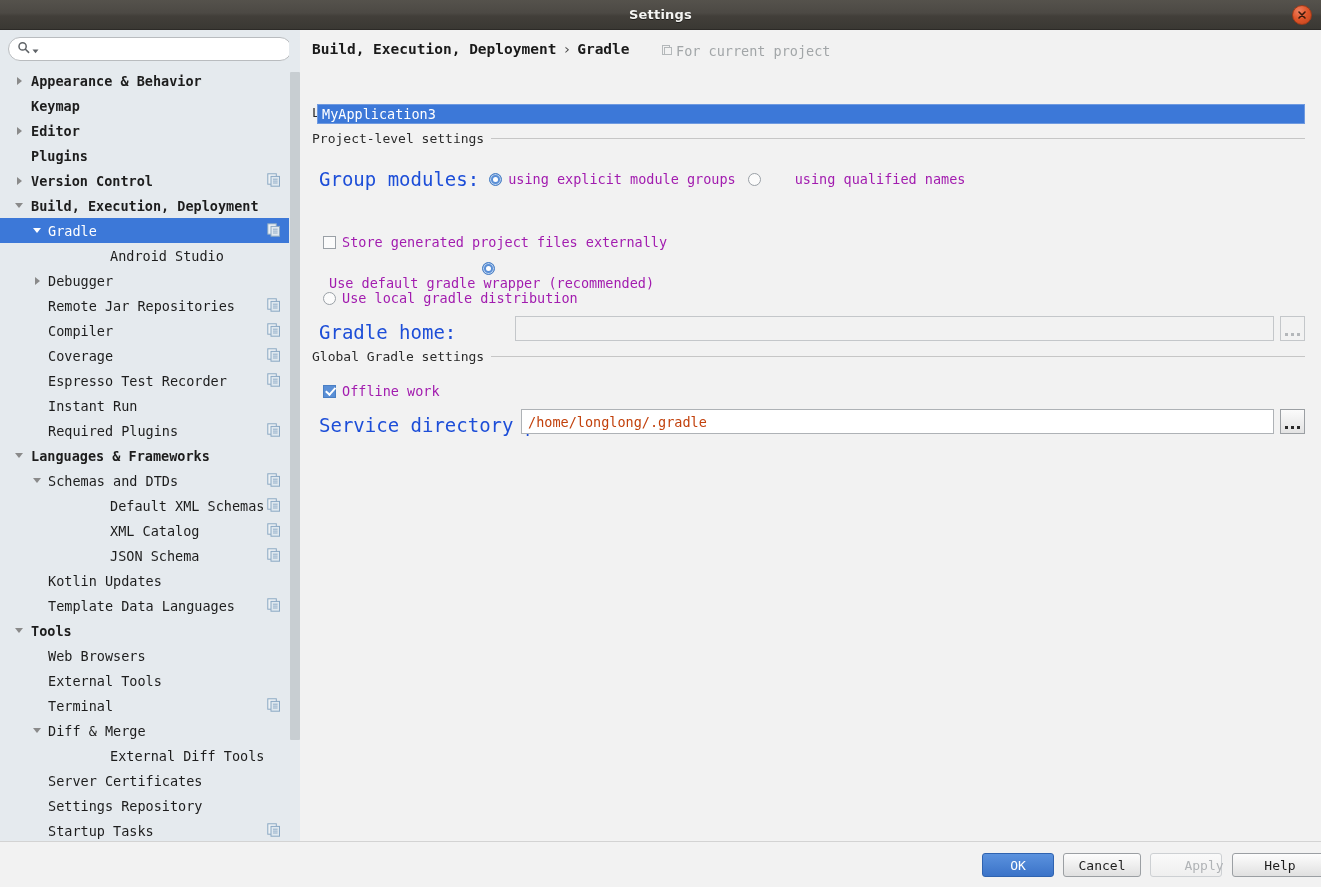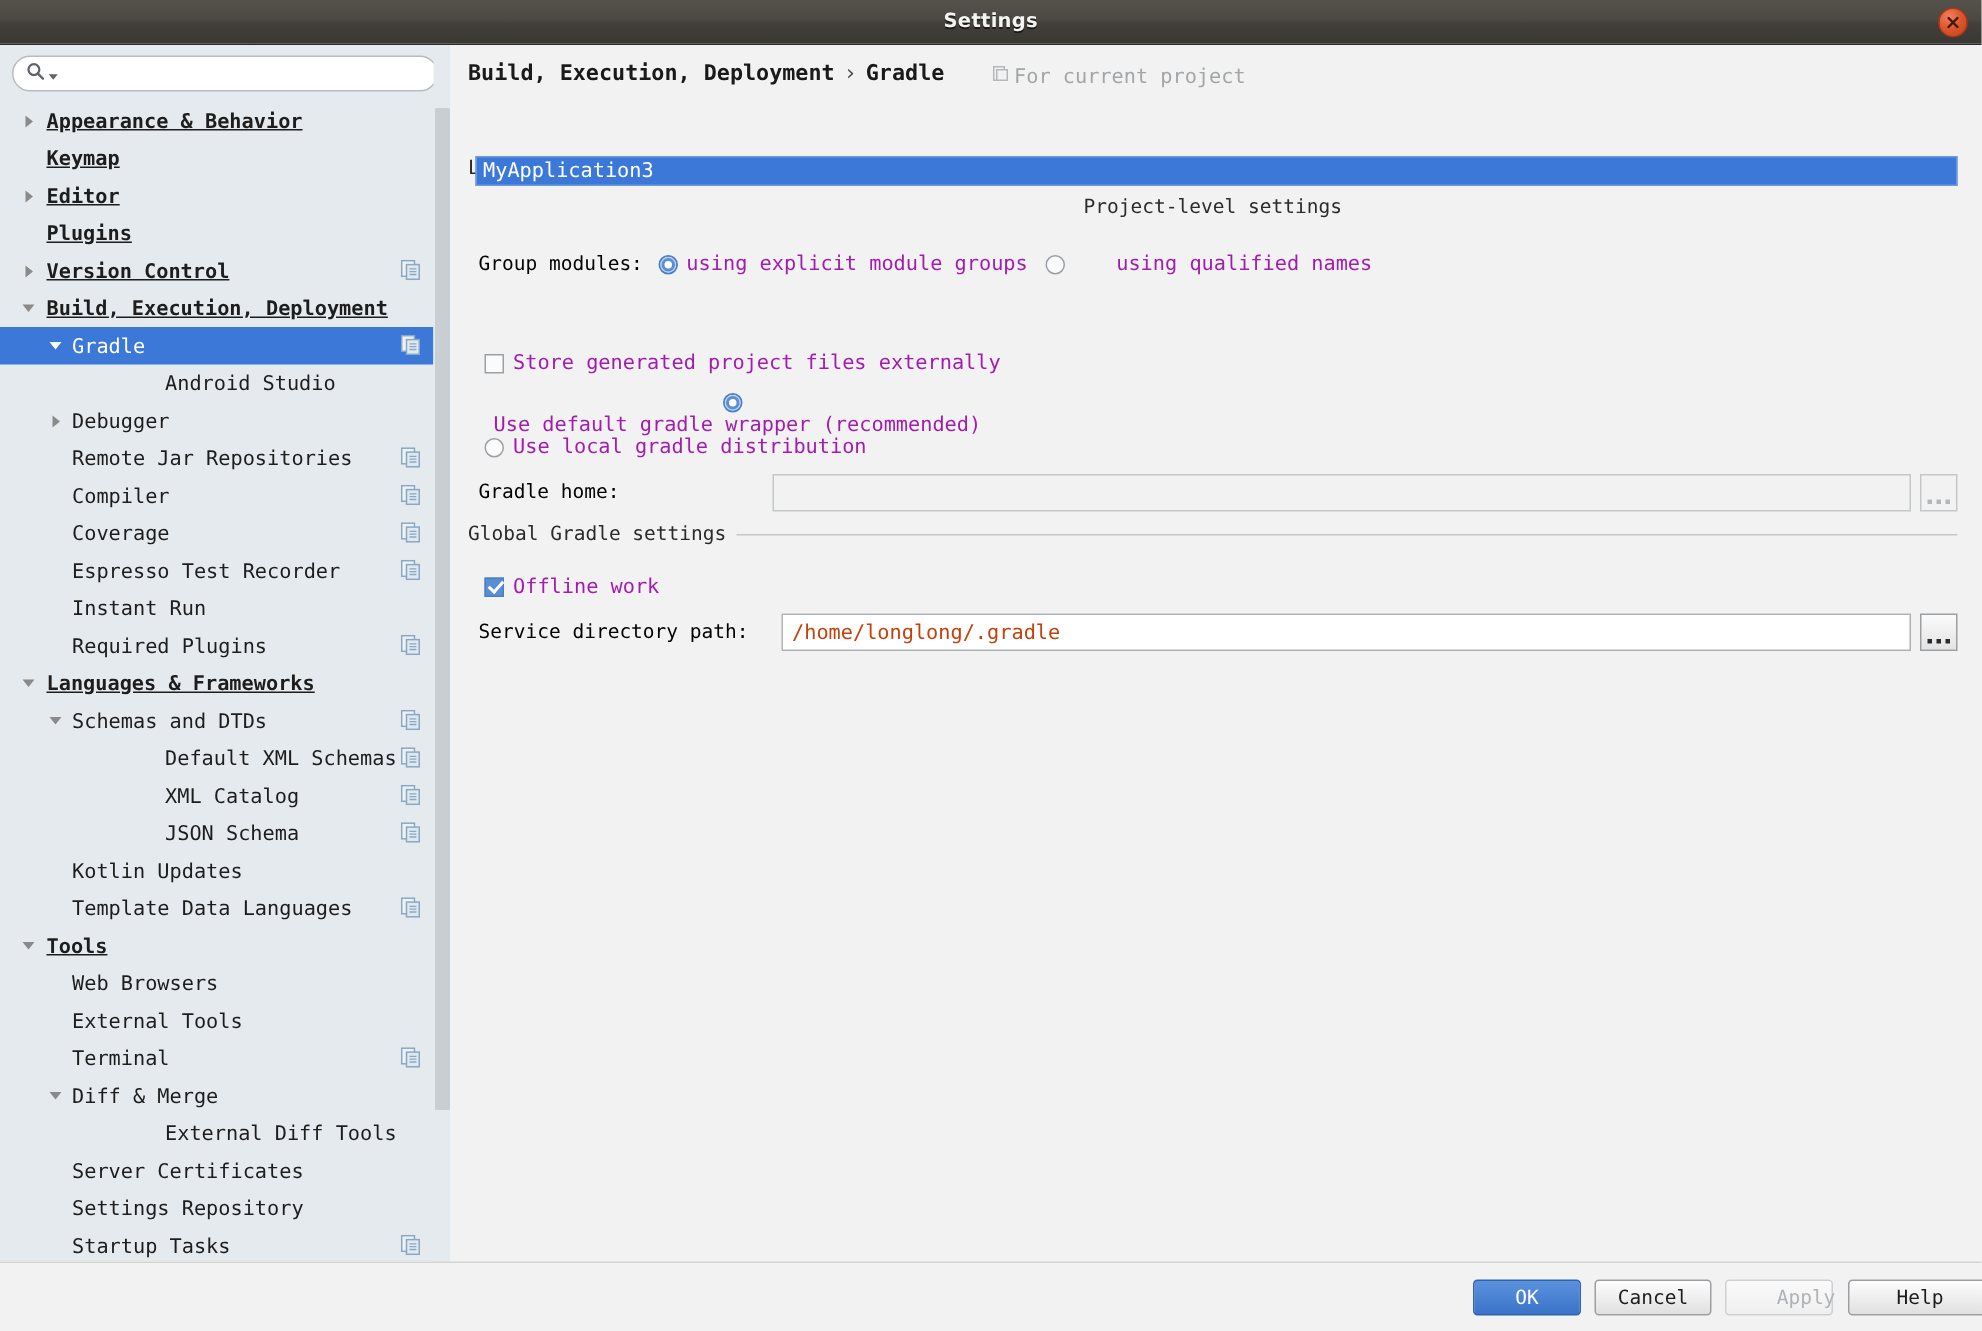--- a/index.html
+++ b/index.html
@@ -70,21 +70,21 @@
     color: #1d1d1d;
     white-space: nowrap;
     cursor: default;
   }
   .row.sel { background: #3c78d8; color: #ffffff; }
   .row .tw {
     position: absolute; width: 14px; height: 14px;
     display: flex; align-items: center; justify-content: center;
   }
   .row .lbl { display: inline-block; }
-  .row.bold .lbl { font-weight: bold; text-decoration: underline; }
+  .row.bold .lbl { font-weight: bold; }
   .row .ovl {
     position: absolute; right: 8px; top: 5px;
     width: 14px; height: 14px;
   }
   .lvl0 { padding-left: 31px; }   .lvl0 .tw { left: 12px; }
   .lvl1 { padding-left: 48px; }   .lvl1 .tw { left: 30px; }
   .lvl2 { padding-left: 63px; margin-left: 47px; }
 
   .tri {
     width: 0; height: 0;
@@ -132,21 +132,21 @@
   .grouphdr {
     position: absolute;
     font-size: 13px; color: #2b2b2b;
     display: flex; align-items: center;
     white-space: nowrap;
   }
   .grouphdr .gl {
     flex: 1 1 auto; height: 1px; background: #c6c6c6; margin-left: 7px;
   }
 
-  .ctext { font-size: 13px; color: #000000; white-space: nowrap; }
+  .ctext { font-size: 19px; color: #1d4ed8; white-space: nowrap; }
 
   
   #projlist {
     position: absolute; left: 16px; top: 74px; width: 988px; height: 20px;
     background: #ffffff;
   }
   #projitem {
     width: 100%; height: 20px;
     background: #3c78d8;
     color: #ffffff;
@@ -485,21 +485,21 @@
 
   <div class="grouphdr" style="left:11px; top:75px; width:993px;">
     <span>Linked Gradle projects</span>
     <span class="gl"></span>
   </div>
 
   <div id="projlist">
     <div id="projitem">MyApplication3</div>
   </div>
 
-  <div class="grouphdr" style="left:11px; top:101px; width:993px;flex-direction:column;">
+  <div class="grouphdr" style="left:11px; top:101px; width:993px;">
     <span>Project-level settings</span>
     <span class="gl"></span>
   </div>
 
   <div style="position:absolute; left:18px; top:138px; display:flex; align-items:center;">
     <span class="ctext">Group modules:</span>
     <div class="optrow" style="margin-left:10px;">
       <span class="radio on"></span>
       <span class="ol">using explicit module groups</span>
     </div>

